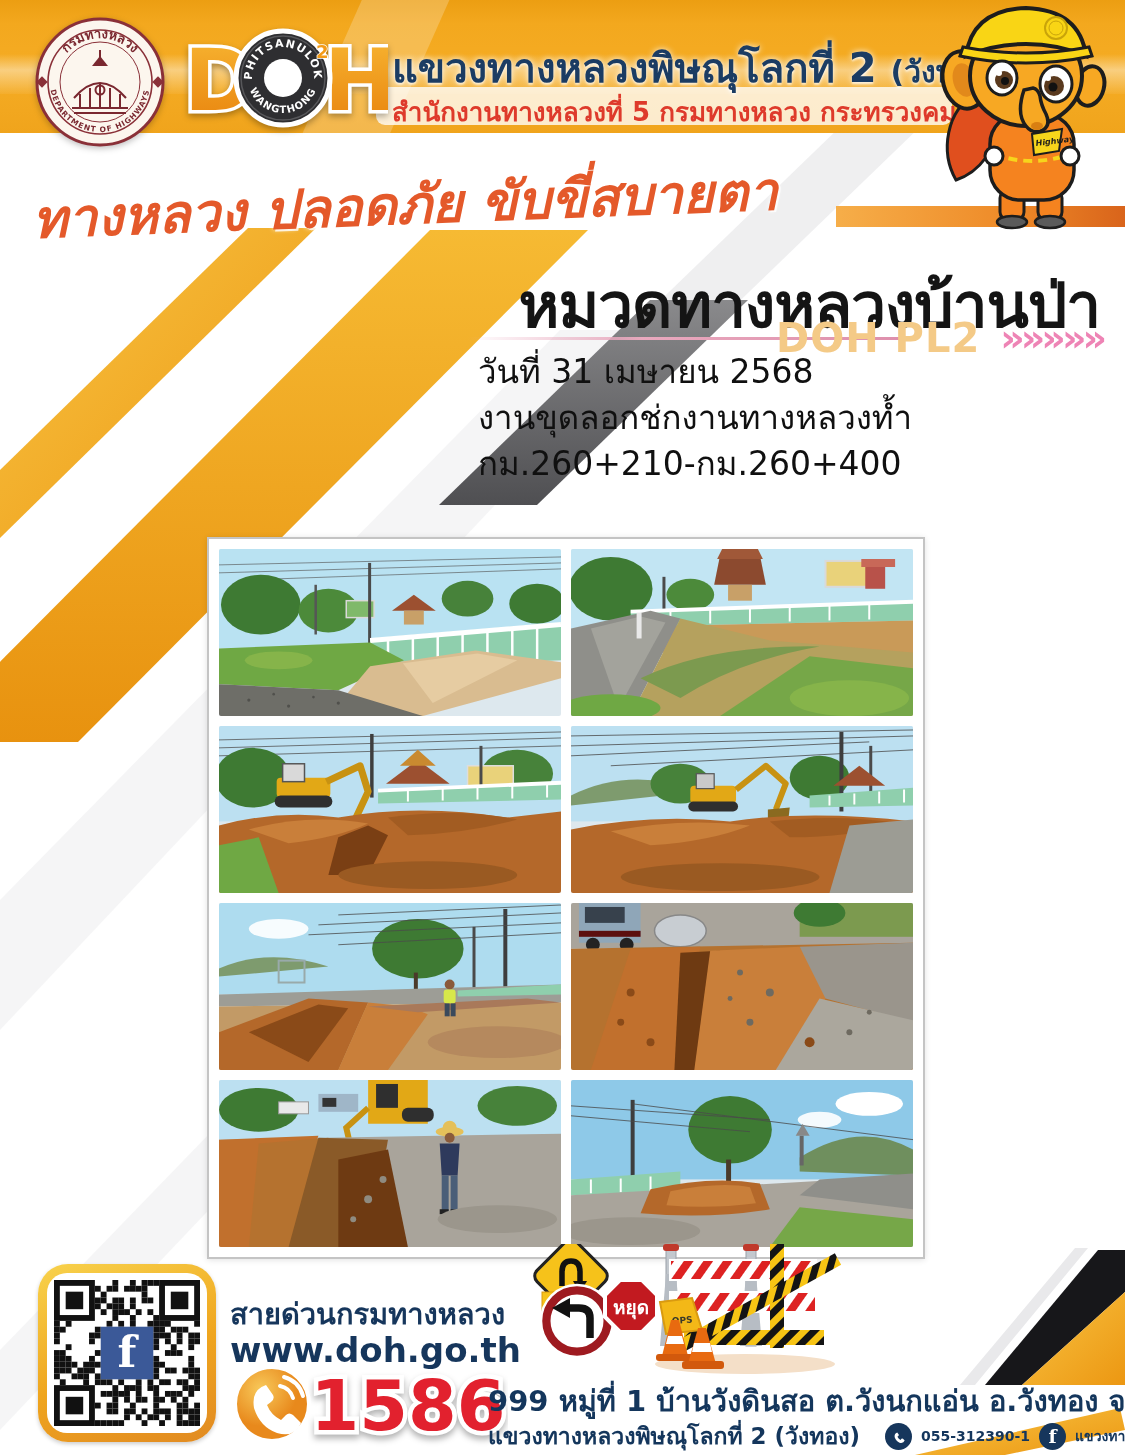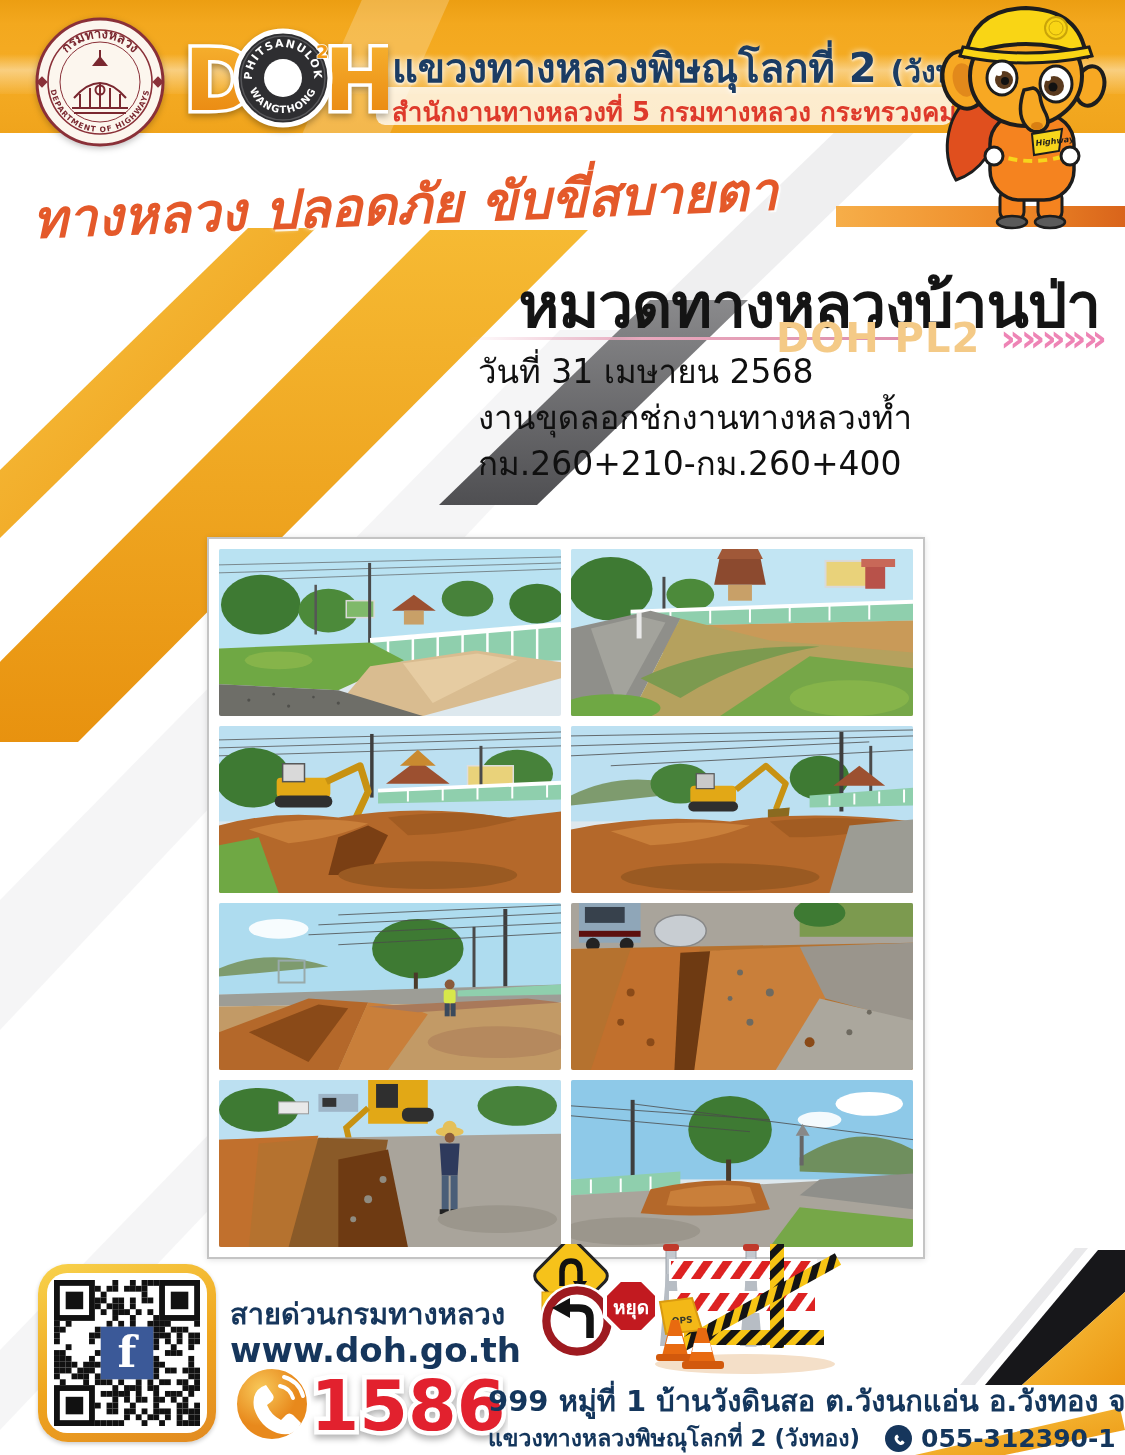--- a/index.html
+++ b/index.html
@@ -83,21 +83,21 @@
   .signs{position:absolute;left:520px;top:1244px;z-index:4;}
   .addr1{position:absolute;left:488px;top:1378px;z-index:4;color:#14365C;
     font-size:29px;font-weight:800;white-space:nowrap;}
   .contact-row{position:absolute;left:488px;top:1418px;z-index:4;display:flex;align-items:center;
     gap:9px;color:#14365C;white-space:nowrap;}
   .office-name{font-size:23px;font-weight:700;margin-right:16px;}
   .c-icon{width:27px;height:27px;border-radius:50%;background:#16365C;display:flex;
     align-items:center;justify-content:center;flex:0 0 auto;}
   .c-icon svg{width:17px;height:17px;}
   .c-icon .f{color:#fff;font-size:19px;font-weight:900;font-family:"DejaVu Serif",serif;line-height:1;}
-  .c-text{font-size:25px;font-weight:700;}
+  .c-text{font-size:14px;font-weight:700;}
 
   .deco{position:absolute;left:0;top:0;z-index:1;pointer-events:none;}
 </style>
 </head>
 <body>
 
 <div class="poster">
 
   <svg class="deco" width="1125" height="1455" viewBox="0 0 1125 1455" aria-hidden="true">
     <defs>

